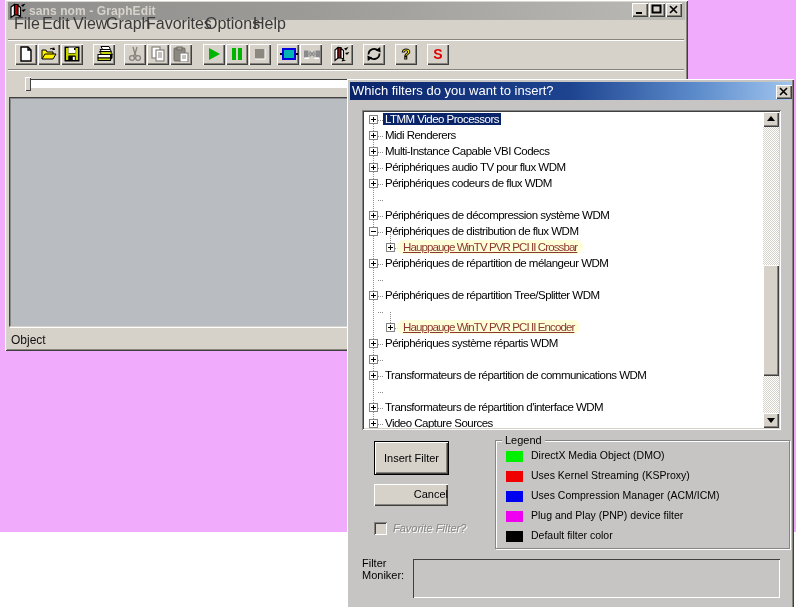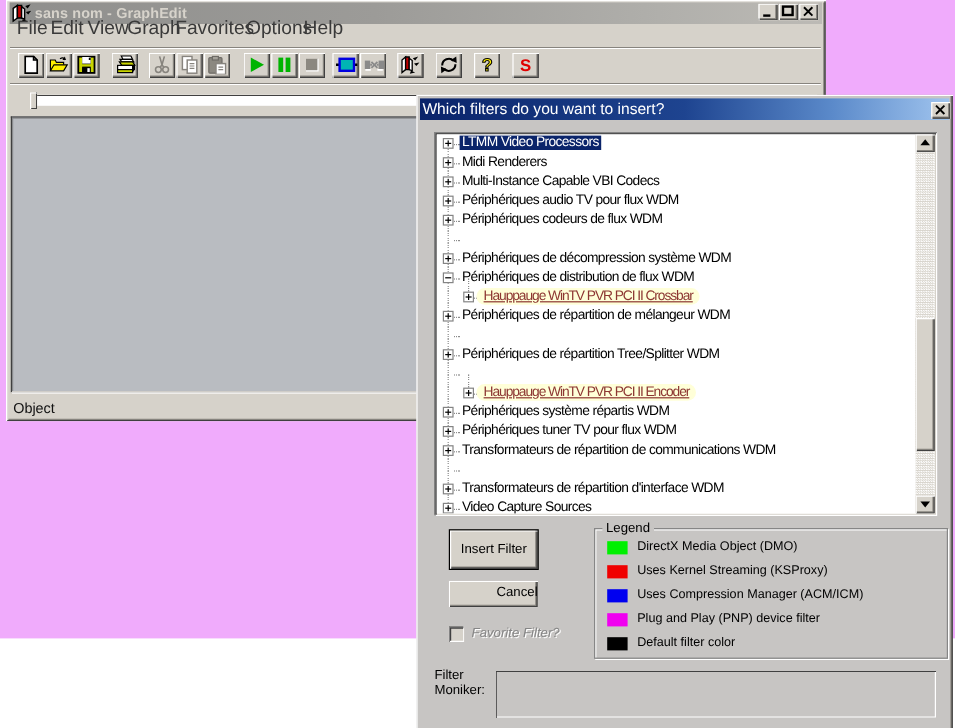--- a/index.html
+++ b/index.html
@@ -324,21 +324,20 @@
           <div class="trow" style="top:224px">
             <div class="plus p" style="left:5px"></div>
             <span class="lbl" style="left:21px">Périphériques système répartis WDM</span>
           </div>
           <div class="trow" style="top:208px">
             <div class="plus p" style="left:22px"></div>
             <span class="lbl hglow" style="left:33px;top:0">Hauppauge WinTV PVR PCI II Encoder</span>
           </div>
           <div class="trow" style="top:240px">
             <div class="plus p" style="left:5px"></div>
-            <span class="lbl" style="left:21px">Périphériques tuner TV pour flux WDM</span>
           </div>
           <div class="trow" style="top:256px">
             <div class="plus p" style="left:5px"></div>
             <span class="lbl" style="left:21px">Transformateurs de répartition de communications WDM</span>
           </div>
           <div class="trow" style="top:288px">
             <div class="plus p" style="left:5px"></div>
             <span class="lbl" style="left:21px">Transformateurs de répartition d'interface WDM</span>
           </div>
           <div class="trow" style="top:304px">

